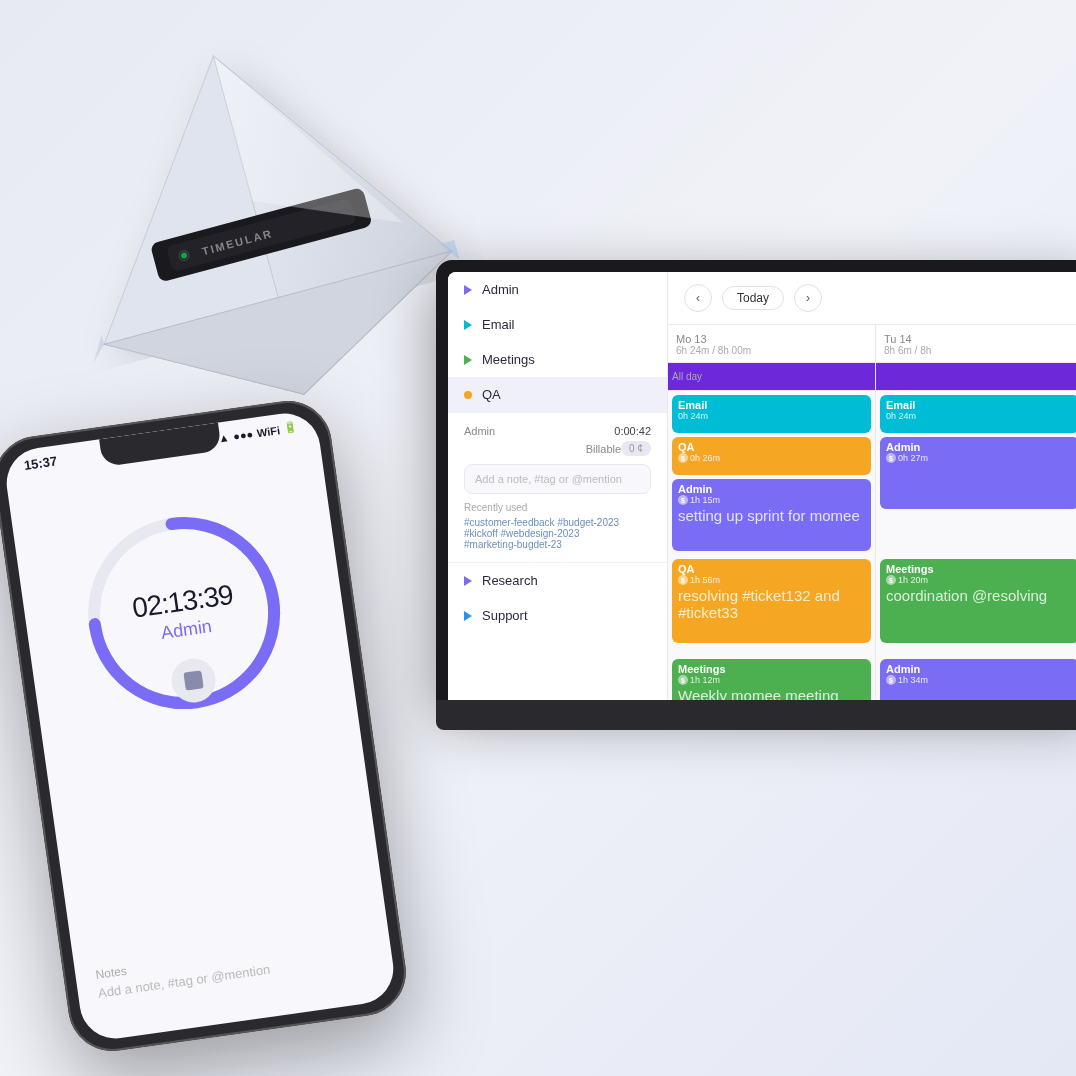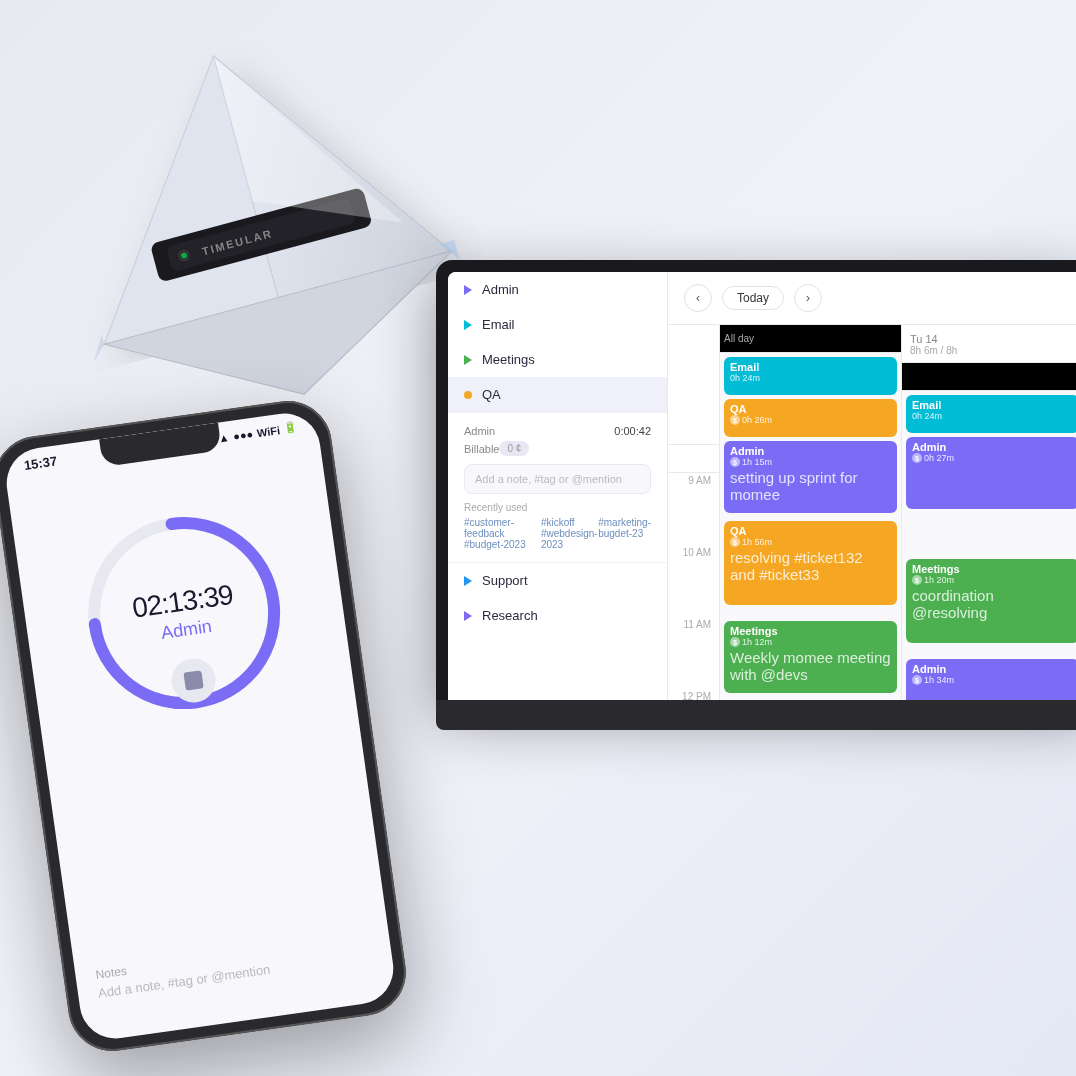--- a/index.html
+++ b/index.html
@@ -234,21 +234,21 @@
     .qa-time-row {
       display: flex;
       justify-content: space-between;
       font-size: 11px;
       color: #888;
       margin-bottom: 4px;
     }
     .qa-time-val { font-size: 11px; color: #444; }
     .billable-row {
       display: flex;
-      justify-content: flex-start;
+      justify-content: flex-end;
       align-items: center;
       margin-bottom: 8px;
       font-size: 11px;
       color: #888;
     }
     .billable-badge {
       background: #e8e8f5;
       color: #999;
       font-size: 10px;
       padding: 2px 8px;
@@ -264,20 +264,21 @@
       color: #bbb;
       margin-bottom: 8px;
     }
     .recently-used {
       font-size: 10px;
       color: #aaa;
       margin-bottom: 4px;
     }
     .tags-row {
       display: flex;
+      flex-direction: column;
       gap: 0;
     }
     .tag { font-size: 10px; color: #6c8ebf; }
 
     
     .calendar-area {
       flex: 1;
       display: flex;
       flex-direction: column;
       overflow: hidden;
@@ -348,21 +349,21 @@
     .cal-day-header {
       padding: 8px 8px 6px 8px;
       border-bottom: 1px solid #e8e8ee;
       background: #fff;
     }
     .cal-day-name { font-size: 11px; color: #888; }
     .cal-day-hours { font-size: 10px; color: #aaa; }
     .all-day-row {
       height: 28px;
       border-bottom: 1px solid #e8e8ee;
-      background: #000000;
+      background: #6d28d9;
       font-size: 10px;
       color: #aaa;
       display: flex;
       align-items: center;
       padding-left: 4px;
     }
     .cal-day-events {
       flex: 1;
       position: relative;
       background: #f9f9fc;
@@ -531,54 +532,49 @@
             <div class="recently-used">Recently used</div>
             <div class="tags-row">
               <span class="tag">#customer-feedback #budget-2023</span>
               <span class="tag">#kickoff #webdesign-2023</span>
               <span class="tag">#marketing-bugdet-23</span>
             </div>
           </div>
 
 
           <div class="sidebar-item">
+            <div class="play-icon play-purple"></div>
+            <span>Research</span>
+          </div>
+
+          <div class="sidebar-item">
             <div class="play-icon play-blue"></div>
             <span>Support</span>
-          </div>
-
-          <div class="sidebar-item">
-            <div class="play-icon play-purple"></div>
-            <span>Research</span>
           </div>
 
         </div>
 
         <div class="calendar-area">
 
           <div class="calendar-header">
             <button class="cal-nav-btn">‹</button>
             <button class="cal-today-btn">Today</button>
             <button class="cal-nav-btn">›</button>
           </div>
 
           <div class="cal-grid">
 
-            <div class="cal-time-col">
-              <div style="height:60px; border-bottom:1px solid #e8e8ee; background:#fff;"></div>
-              <div style="height:28px; border-bottom:1px solid #e8e8ee; background:#fff;"></div>
-              <div class="time-slot">9 AM</div>
-              <div class="time-slot">10 AM</div>
-              <div class="time-slot">11 AM</div>
-              <div class="time-slot">12 PM</div>
-
-            </div>
 
             <div class="cal-days">
 
               <div class="cal-day-col">
+                <div class="cal-day-header">
+                  <div class="cal-day-name">Mo 13</div>
+                  <div class="cal-day-hours">6h 24m / 8h 00m</div>
+                </div>
                 <div class="all-day-row">
                   <span>All day</span>
                 </div>
                 <div class="cal-day-events">
 
                   <div class="cal-event color-teal" style="top:4px; height:38px;">
                     <div class="cal-event-title">Email</div>
                     <div class="cal-event-time">0h 24m</div>
                   </div>
 

